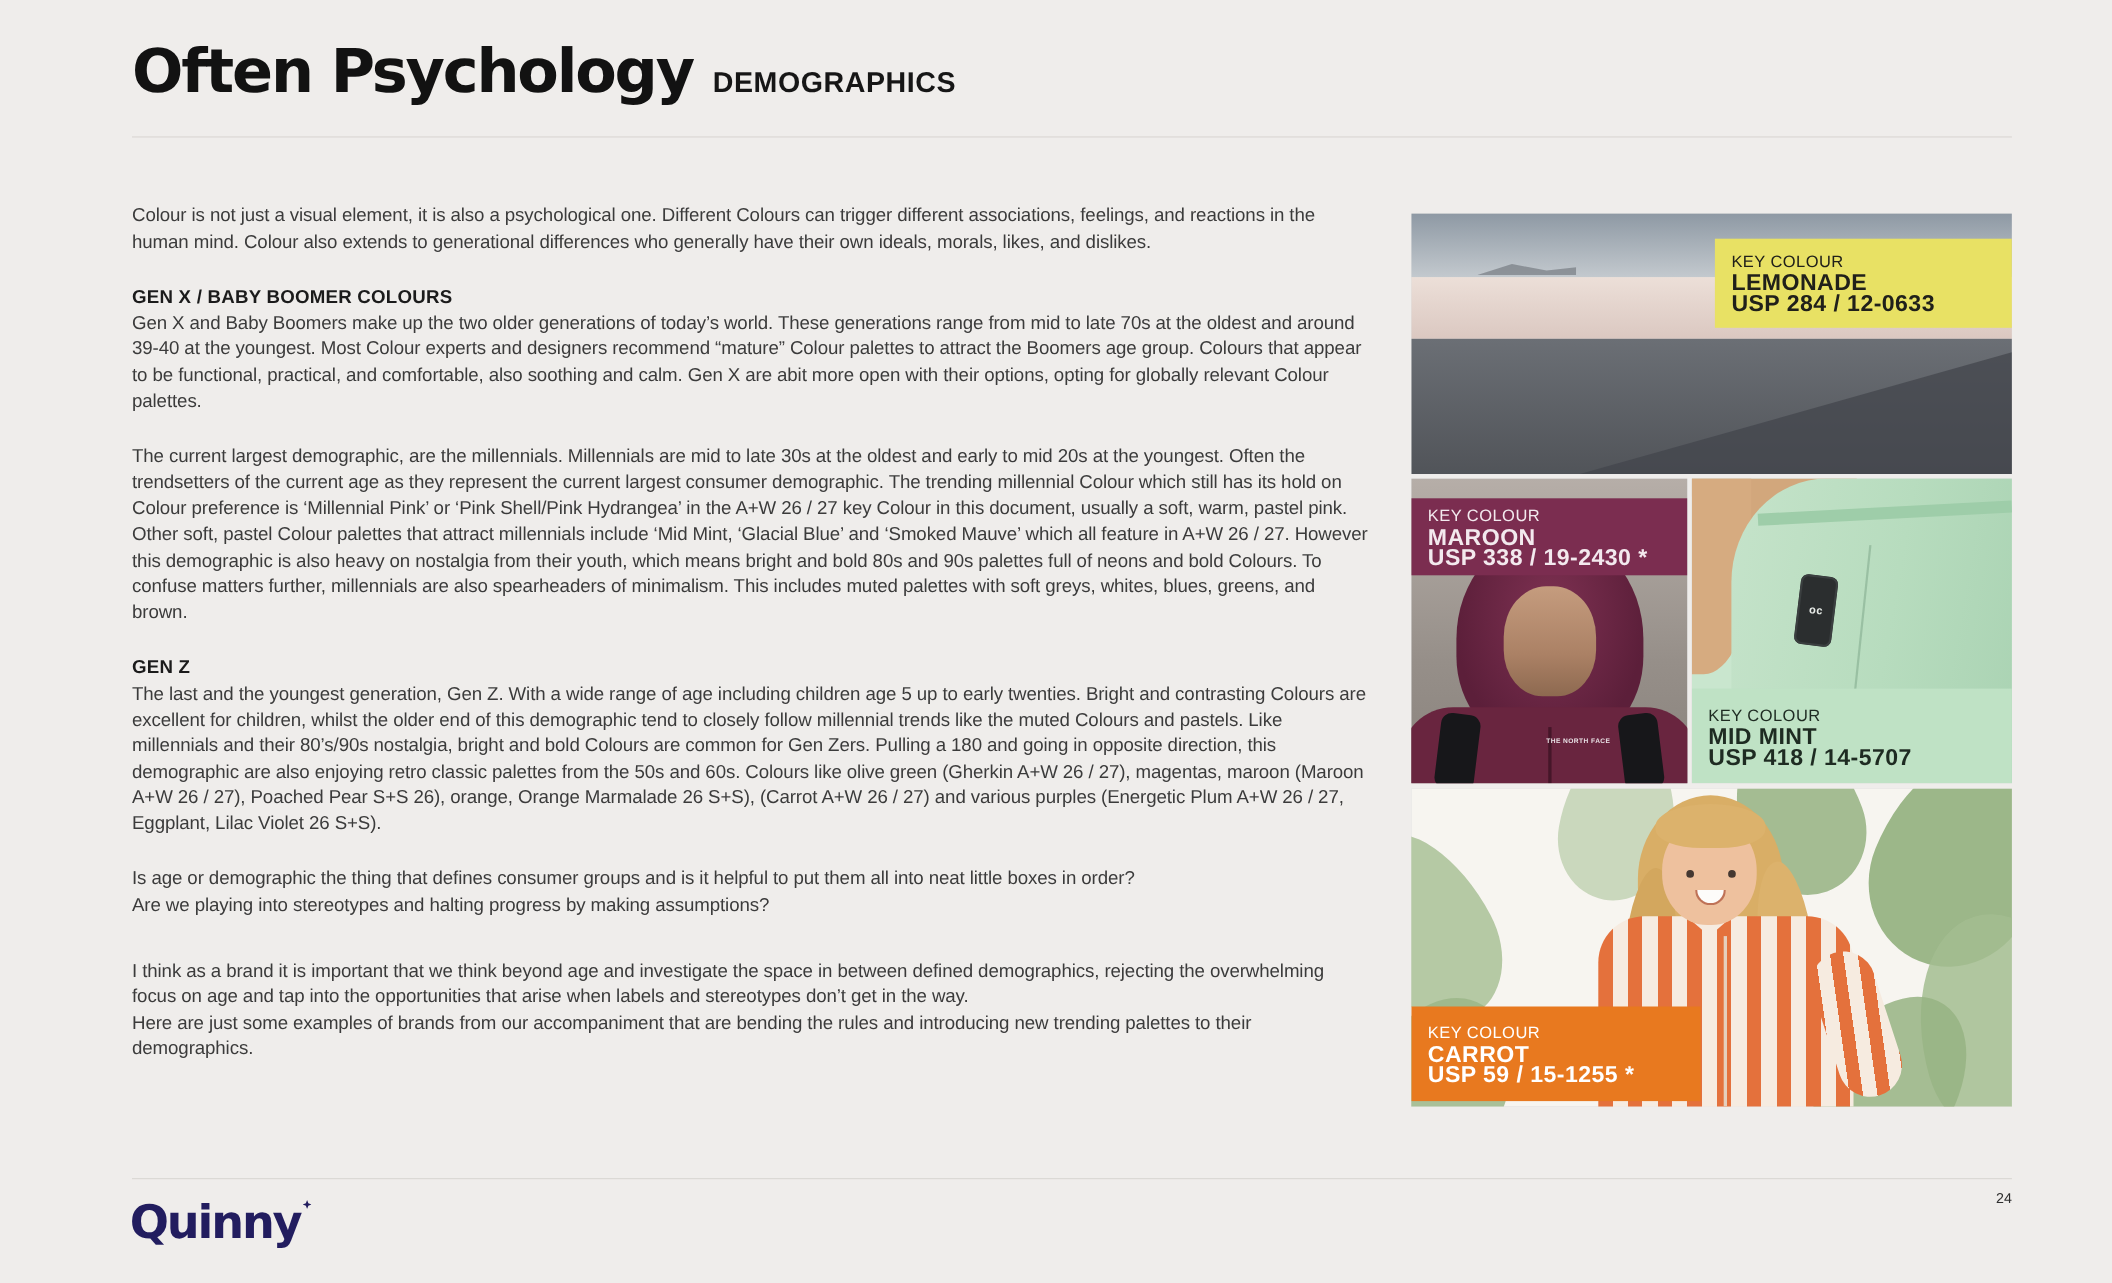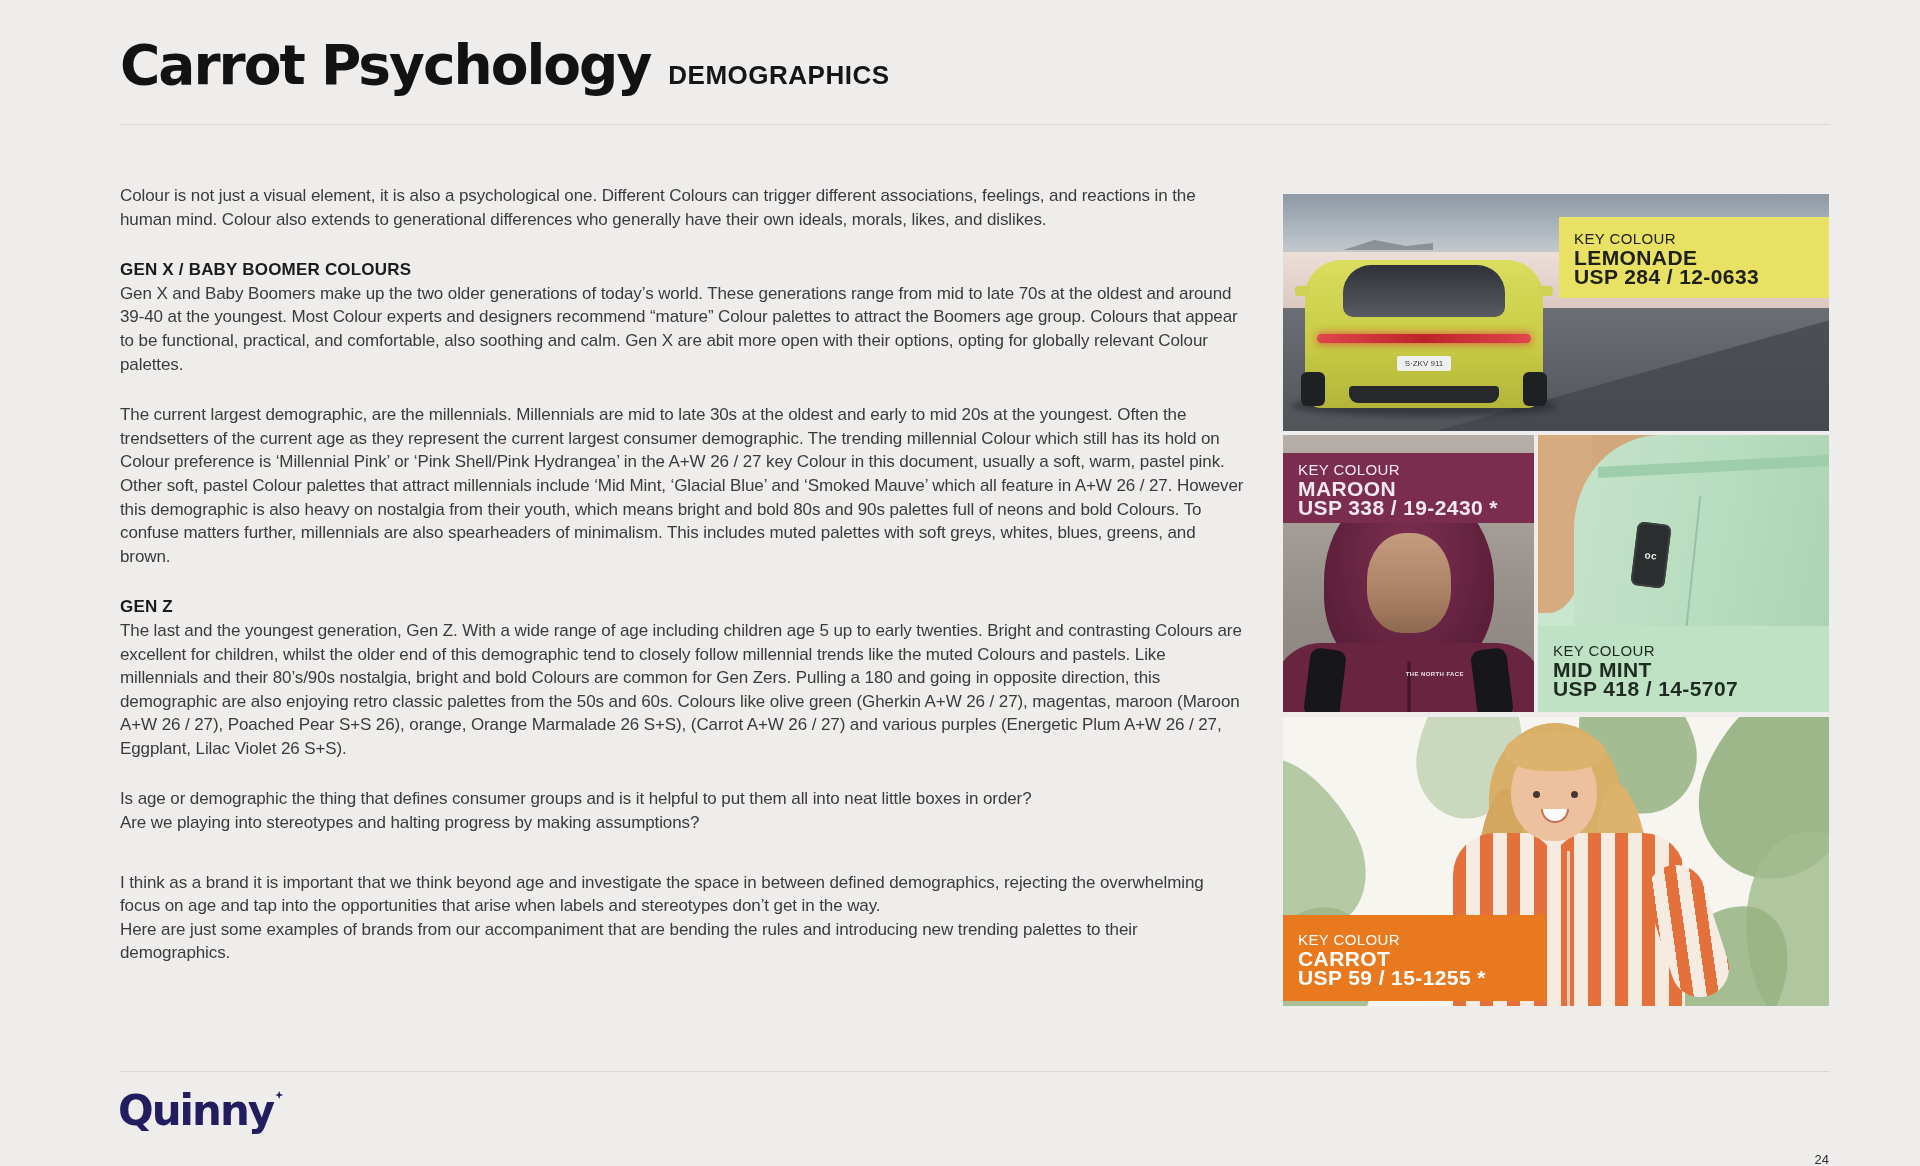--- a/index.html
+++ b/index.html
@@ -126,27 +126,27 @@
     clip-path:polygon(0 0,100% 0,50% 100%);}
   .gl-placket{position:absolute;left:284px;top:134px;width:3px;height:155px;background:#e5cfbd;}
   .gl-arm{position:absolute;left:376px;top:146px;width:58px;height:136px;border-radius:30px;
     background:repeating-linear-gradient(100deg,#e4713c 0 12px,#f6ebe0 12px 25px);transform:rotate(-18deg);}
 
   
   .logo{position:absolute;left:118px;top:1090px;font-family:"DejaVu Sans",sans-serif;
     font-weight:bold;font-size:42px;letter-spacing:-2px;color:#221d5f;line-height:1;}
   .logo-mark{display:inline-block;width:8px;height:8px;background:#221d5f;border-radius:50%;
     margin-left:2px;vertical-align:26px;clip-path:polygon(50% 0,64% 36%,100% 50%,64% 64%,50% 100%,36% 64%,0 50%,36% 36%);}
-  .pageno{position:absolute;right:91px;top:1152px;font-size:13px;color:#2e2e2e;}
+  .pageno{position:absolute;right:91px;top:1082px;font-size:13px;color:#2e2e2e;}
 </style>
 </head>
 <body style="background: rgb(239, 237, 235);">
 
 <header class="header">
-  <div class="title">Carrot Psychology</div>
+  <div class="title">Often Psychology</div>
   <div class="subtitle">DEMOGRAPHICS</div>
 </header>
 <div class="rule rule-top"></div>
 
 <main class="article">
   <p class="para">Colour is not just a visual element, it is also a psychological one. Different Colours can trigger different associations, feelings, and reactions in the human mind. Colour also extends to generational differences who generally have their own ideals, morals, likes, and dislikes.</p>
 
   <section>
     <h2 class="subhead">GEN X / BABY BOOMER COLOURS</h2>
     <p class="para">Gen X and Baby Boomers make up the two older generations of today’s world. These generations range from mid to late 70s at the oldest and around 39-40 at the youngest. Most Colour experts and designers recommend “mature” Colour palettes to attract the Boomers age group. Colours that appear to be functional, practical, and comfortable, also soothing and calm. Gen X are abit more open with their options, opting for globally relevant Colour palettes.</p>
@@ -169,32 +169,20 @@
 
 <div class="panel">
 
   <figure class="photo photo-car" style="margin:0">
     <div class="car-sky"></div>
     <div class="car-mountain"></div>
     <div class="car-mountain2"></div>
     <div class="car-wall"></div>
     <div class="car-road"></div>
     <div class="road-shadow"></div>
-    <div class="car">
-      <div class="car-shadow"></div>
-      <div class="car-body"></div>
-      <div class="car-glass"></div>
-      <div class="car-mirror ml"></div>
-      <div class="car-mirror mr"></div>
-      <div class="car-light"></div>
-      <div class="car-plate">S·ZKV 911</div>
-      <div class="car-diffuser"></div>
-      <div class="car-wheel wl"></div>
-      <div class="car-wheel wr"></div>
-    </div>
     <div class="swatch swatch-lemonade" style="background-color: rgb(232, 225, 100); color: rgb(32, 32, 26);">
       <div class="sw-label">KEY COLOUR</div>
       <div class="sw-name">LEMONADE</div>
       <div class="sw-usp">USP 284 / 12-0633</div>
     </div>
   </figure>
 
   <figure class="photo photo-jacket" style="margin:0">
     <div class="jk-bg"></div>
     <div class="jk-hood"></div>

